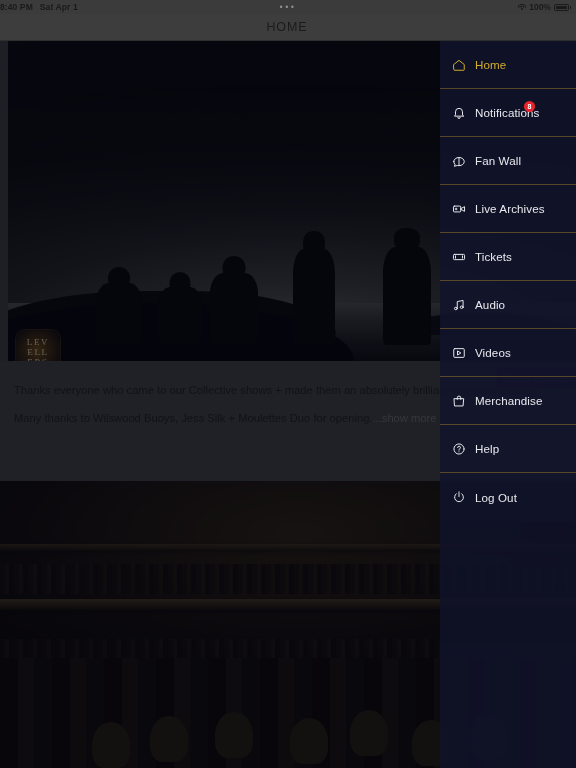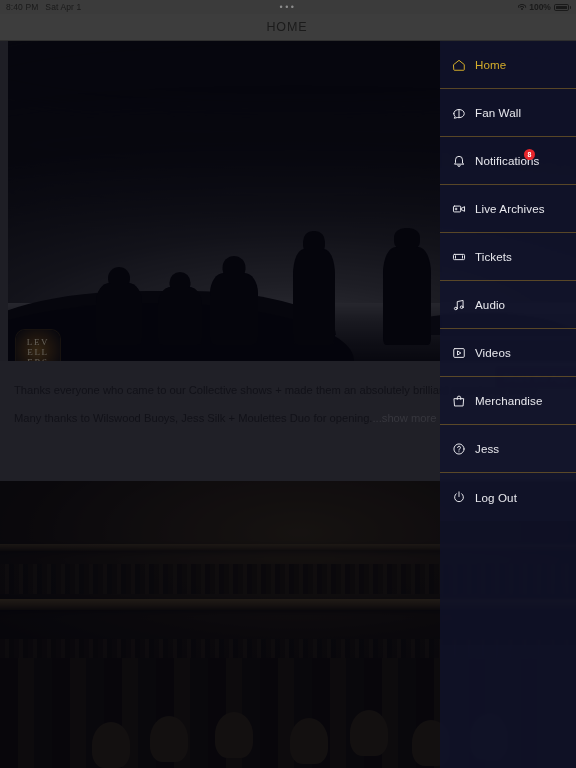--- a/index.html
+++ b/index.html
@@ -7,21 +7,21 @@
   body { font-family:"Liberation Sans", sans-serif; -webkit-font-smoothing:antialiased; }
 
   #screen { position:relative; width:576px; height:768px; overflow:hidden; background:#3a3a3a; }
 
   
   .statusbar {
     position:absolute; top:0; left:0; width:576px; height:14px;
     background:#3b3b3b; color:#111; font-size:8.5px; line-height:14px;
     display:flex; align-items:center; z-index:40;
   }
-  .sb-left { padding-left:6px; display:flex; gap:7px; color:#1a1a1a; font-weight:400; letter-spacing:.1px; }
+  .sb-left { display:flex; gap:7px; color:#1a1a1a; font-weight:700; letter-spacing:.1px; }
   .sb-center { position:absolute; left:0; right:0; text-align:center; letter-spacing:2.5px; color:#8d8d8d; font-size:9px; }
   .sb-right { position:absolute; right:5px; display:flex; align-items:center; gap:3px; color:#1a1a1a; font-weight:600; }
   .wifi-ico { display:inline-block; width:9px; height:7px; position:relative; }
   .wifi-ico i { position:absolute; left:50%; transform:translateX(-50%); border:1.1px solid currentColor; border-bottom:none;
      border-radius:50% 50% 0 0 / 100% 100% 0 0; }
   .wifi-ico i:nth-child(1){ width:9px; height:4px; top:0; }
   .wifi-ico i:nth-child(2){ width:5.5px; height:2.6px; top:2px; }
   .wifi-ico i:nth-child(3){ width:2px; height:2px; top:4.3px; border-radius:50%; border:none; background:currentColor; }
   .batt { display:inline-flex; align-items:center; }
   .batt .body { width:15px; height:7px; border:1px solid currentColor; border-radius:1.8px; padding:1px; }
@@ -293,35 +293,35 @@
           <span class="ico">
             <svg viewBox="0 0 24 24" fill="none" stroke="currentColor" stroke-width="1.7" stroke-linecap="round" stroke-linejoin="round">
               <path d="M3 11.2 12 4l9 7.2V20a1 1 0 0 1-1 1H4a1 1 0 0 1-1-1z"></path>
             </svg>
           </span>
           <span class="lbl">Home</span>
         </div>
         <div class="mitem">
           <span class="ico">
             <svg viewBox="0 0 24 24" fill="none" stroke="currentColor" stroke-width="1.7" stroke-linecap="round" stroke-linejoin="round">
+              <path d="M18 15V10a6 6 0 1 0-12 0v5l-1.6 2.4h15.2z"></path>
+              <path d="M10 19.5a2 2 0 0 0 4 0"></path>
+            </svg>
+          </span>
+          <span class="lbl">Notifications</span>
+          <span class="badge">8</span>
+        </div>
+        <div class="mitem">
+          <span class="ico">
+            <svg viewBox="0 0 24 24" fill="none" stroke="currentColor" stroke-width="1.7" stroke-linecap="round" stroke-linejoin="round">
               <path d="M3 13c0-3.9 4-7 9-7s9 3.1 9 7-4 7-9 7c-1 0-2-.1-2.9-.3L4 21l1.3-3.2C3.9 16.6 3 14.9 3 13z"></path>
               <path d="M12 6v14"></path>
             </svg>
           </span>
           <span class="lbl">Fan Wall</span>
-        </div>
-        <div class="mitem">
-          <span class="ico">
-            <svg viewBox="0 0 24 24" fill="none" stroke="currentColor" stroke-width="1.7" stroke-linecap="round" stroke-linejoin="round">
-              <path d="M18 15V10a6 6 0 1 0-12 0v5l-1.6 2.4h15.2z"></path>
-              <path d="M10 19.5a2 2 0 0 0 4 0"></path>
-            </svg>
-          </span>
-          <span class="lbl">Notifications</span>
-          <span class="badge">8</span>
         </div>
         <div class="mitem">
           <span class="ico">
             <svg viewBox="0 0 24 24" fill="none" stroke="currentColor" stroke-width="1.7" stroke-linecap="round" stroke-linejoin="round">
               <rect x="2.5" y="7" width="12.5" height="10" rx="1.6"></rect>
               <path d="M7 10.5v3M5.5 12h3"></path>
               <path d="M15 11.5 21.5 8v8L15 12.5z"></path>
             </svg>
           </span>
           <span class="lbl">Live Archives</span>
@@ -364,21 +364,21 @@
           <span class="lbl">Merchandise</span>
         </div>
         <div class="mitem">
           <span class="ico">
             <svg viewBox="0 0 24 24" fill="none" stroke="currentColor" stroke-width="1.7" stroke-linecap="round" stroke-linejoin="round">
               <circle cx="12" cy="12" r="8.7"></circle>
               <path d="M9.7 9.6a2.4 2.4 0 1 1 3.2 2.3c-.7.3-1 .9-1 1.7v.3"></path>
               <circle cx="11.9" cy="16.6" r=".95" fill="currentColor" stroke="none"></circle>
             </svg>
           </span>
-          <span class="lbl">Jess</span>
+          <span class="lbl">Help</span>
         </div>
         <div class="mitem">
           <span class="ico">
             <svg viewBox="0 0 24 24" fill="none" stroke="currentColor" stroke-width="1.7" stroke-linecap="round" stroke-linejoin="round">
               <path d="M12 3.2v8"></path>
               <path d="M7.3 6.4a7.6 7.6 0 1 0 9.4 0"></path>
             </svg>
           </span>
           <span class="lbl">Log Out</span>
         </div>

